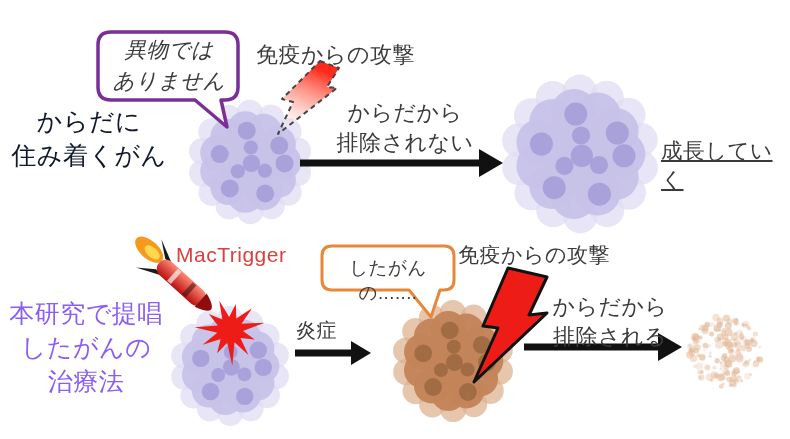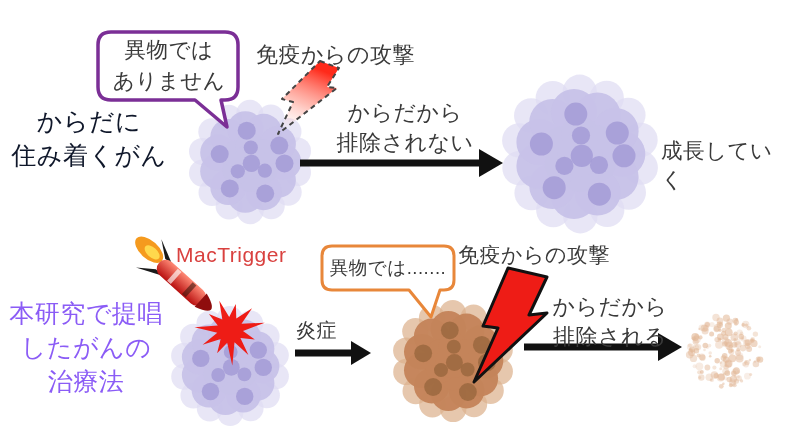--- a/index.html
+++ b/index.html
@@ -406,29 +406,29 @@
         </g>
         <g>
           <line x1="524" y1="347" x2="664" y2="347" stroke="#111111" stroke-width="7"></line>
           <polygon points="658,333 682,347 658,361" fill="#111111"></polygon>
         </g>
       </g>
   </svg>
 
   <div class="jp center" style="left: 5px; top: 104px; width: 168px; font-size: 25px; color: #0f172a;">からだに
 住み着くがん</div>
-  <div class="jp center" style="left: 99px; top: 35px; width: 140px; font-size: 21.5px; line-height: 1.45; color: rgb(58, 58, 58);">異物では
+  <div class="jp center" style="left: 99px; top: 35px; width: 140px; font-size: 21.5px; line-height: 1.45; color: rgb(58, 58, 58); font-style: italic;">異物では
 ありません</div>
   <div class="jp" style="left: 256px; top: 40px; font-size: 22px; color: rgb(58, 58, 58);">免疫からの攻撃</div>
   <div class="jp center" style="left: 315px; top: 98px; width: 180px; font-size: 22px; color: rgb(58, 58, 58);">からだから
 排除されない</div>
-  <div class="jp" style="left: 661px; top: 137px; font-size: 21.5px; color: rgb(58, 58, 58);">成長していく</div>
+  <div class="jp" style="left: 661px; top: 137px; font-size: 21.5px; color: rgb(58, 58, 58); text-decoration: underline;">成長していく</div>
 
   <div class="jp center" style="left: 0px; top: 296px; width: 172px; font-size: 25px; color: #8b5cf6; text-align: center;">本研究で提唱
 したがんの
 治療法</div>
   <div class="jp" style="left: 176px; top: 241px; font-size: 21px; color: rgb(217, 65, 63);">MacTrigger</div>
   <div class="jp" style="left: 296px; top: 317px; font-size: 20px; color: rgb(58, 58, 58);">炎症</div>
-  <div class="jp center" style="left: 324px; top: 255px; width: 128px; font-size: 18.5px; color: rgb(58, 58, 58);">異物では.......</div>
+  <div class="jp center" style="left: 324px; top: 255px; width: 128px; font-size: 18.5px; color: rgb(58, 58, 58);">したがんの.......</div>
   <div class="jp" style="left: 458px; top: 241px; font-size: 21px; color: rgb(58, 58, 58);">免疫からの攻撃</div>
   <div class="jp center" style="left: 534px; top: 292px; width: 152px; font-size: 22px; color: rgb(58, 58, 58);">からだから
 排除される</div>
 </div>
 
 </body></html>

